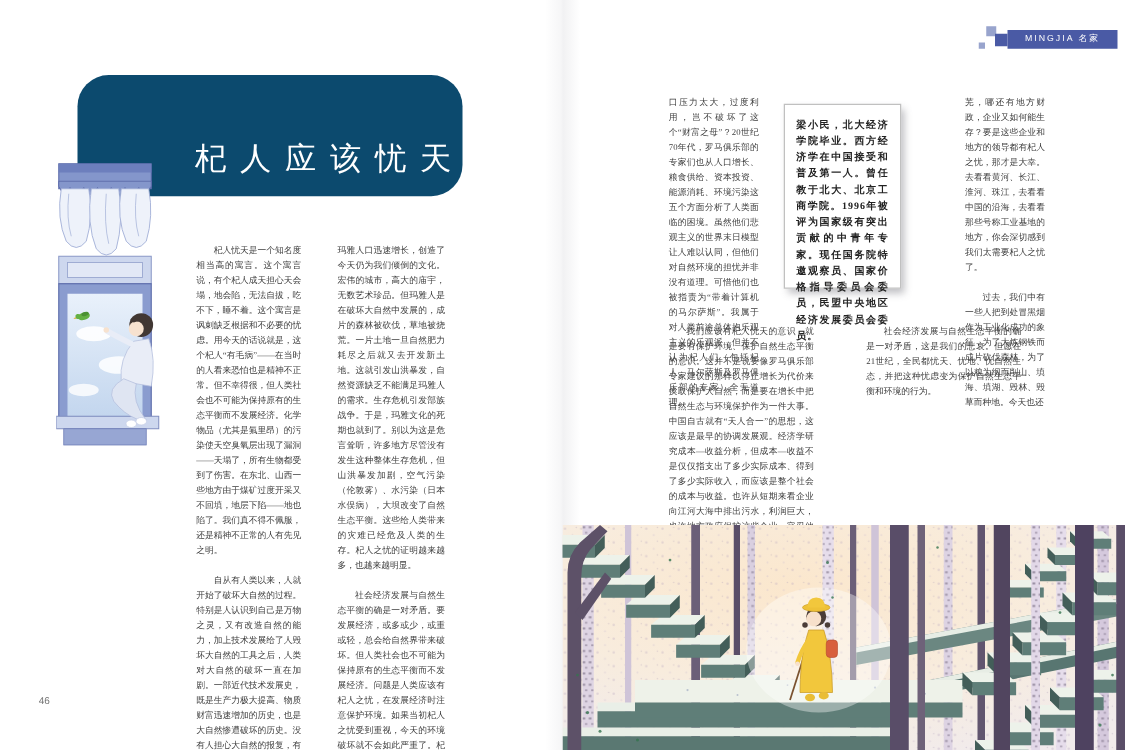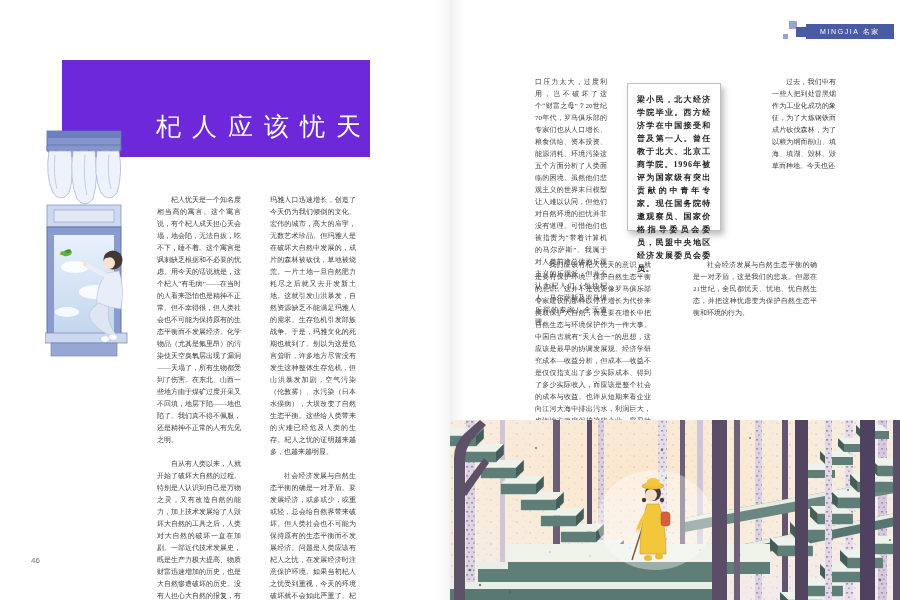--- a/index.html
+++ b/index.html
@@ -9,21 +9,21 @@
           background:linear-gradient(90deg,rgba(0,0,0,0) 0%,rgba(80,80,100,0.05) 45%,rgba(80,80,100,0.08) 52%,rgba(0,0,0,0) 100%);}
   
   .header-bar{position:absolute;left:806px;top:24px;width:88px;height:15px;background:#4a5aa5;
               color:#fff;font-family:"Liberation Sans",sans-serif;font-size:7px;letter-spacing:1.6px;
               text-align:center;line-height:16px;white-space:nowrap;}
   .sq{position:absolute;}
   .sq1{left:789px;top:21px;width:8px;height:8px;background:#98a4cd;}
   .sq2{left:796px;top:27px;width:10px;height:10px;background:#4a5aa5;}
   .sq3{left:783px;top:34px;width:5px;height:5px;background:#98a4cd;}
   
-  .title-block{position:absolute;left:62px;top:60px;width:308px;height:97px;background:#6d28d9;}
+  .title-block{position:absolute;left:62px;top:60px;width:308px;height:97px;background:#0c4a6e;border-radius:25px;}
   .title-block h1{margin:0;padding:50px 0 0 94px;font-size:25px;font-weight:500;color:#ffffff;
                   letter-spacing:11px;white-space:nowrap;}
   
   .col{position:absolute;text-align:justify;color:#3c3c3c;font-size:7px;line-height:12px;}
   .col p{margin:12px;text-indent:2em;}
   .col p.cont{text-indent:0;}
   #col1{left:145px;top:182px;width:108px;}
   #col2{left:258px;top:182px;width:110px;}
   #colA{left:523px;top:64px;width:96px;}
   #colC{left:760px;top:64px;width:88px;}
@@ -116,20 +116,21 @@
 
   <div class="col" id="colA">
     <p class="cont">口压力太大，过度利用，岂不破坏了这个“财富之母”？20世纪70年代，罗马俱乐部的专家们也从人口增长、粮食供给、资本投资、能源消耗、环境污染这五个方面分析了人类面临的困境。虽然他们悲观主义的世界末日模型让人难以认同，但他们对自然环境的担忧并非没有道理。可惜他们也被指责为“带着计算机的马尔萨斯”。我属于对人类前途总体抱乐观主义的乐观派，但并不认为杞人们（包括杞人、马尔萨斯及罗马俱乐部的专家）全无道理。</p>
   </div>
 
   <div class="bio-box">
     <span>梁小民，北大经济学院毕业。西方经济学在中国接受和普及第一人。曾任教于北大、北京工商学院。1996年被评为国家级有突出贡献的中青年专家。现任国务院特邀观察员、国家价格指导委员会委员，民盟中央地区经济发展委员会委员。</span>
   </div>
 
   <div class="col" id="colC">
+    <p class="cont">芜，哪还有地方财政，企业又如何能生存？要是这些企业和地方的领导都有杞人之忧，那才是大幸。去看看黄河、长江、淮河、珠江，去看看中国的沿海，去看看那些号称工业基地的地方，你会深切感到我们太需要杞人之忧了。</p>
     <p>过去，我们中有一些人把到处冒黑烟作为工业化成功的象征，为了大炼钢铁而成片砍伐森林，为了以粮为纲而削山、填海、填湖、毁林、毁草而种地。今天也还</p>
   </div>
 
   <div class="col" id="mid1">
     <p>我们应该有杞人忧天的意识，就是要有保护环境、保护自然生态平衡的意识。这并不是说要像罗马俱乐部专家建议的那样以停止增长为代价来换取保护大自然，而是要在增长中把自然生态与环境保护作为一件大事。中国自古就有“天人合一”的思想，这应该是最早的协调发展观。经济学研究成本—收益分析，但成本—收益不是仅仅指支出了多少实际成本、得到了多少实际收入，而应该是整个社会的成本与收益。也许从短期来看企业向江河大海中排出污水，利润巨大，也许地方政府保护这些企业，容忍他们污染可以增加财政收入，但这不仅在整体上破坏了环境，而且从长期来看，当地和污染企业都会深受其害。一旦出现了玛雅那样的情况，整个地区荒</p>
   </div>
   <div class="col" id="mid2">
     <p>社会经济发展与自然生态平衡的确是一对矛盾，这是我们的悲哀。但愿在21世纪，全民都忧天、忧地、忧自然生态，并把这种忧虑变为保护自然生态平衡和环境的行为。</p>
   </div>
 

